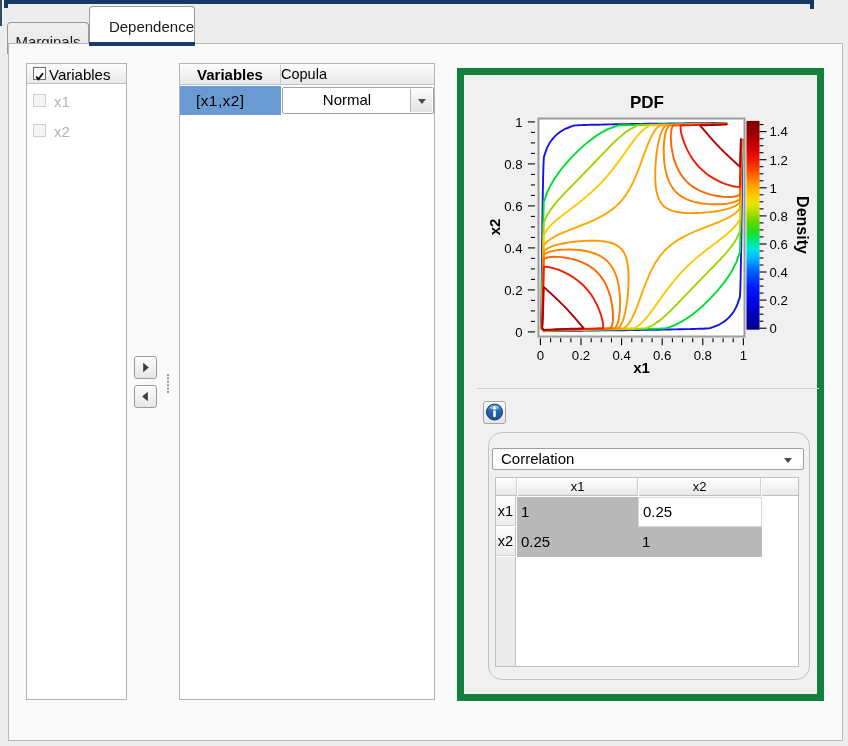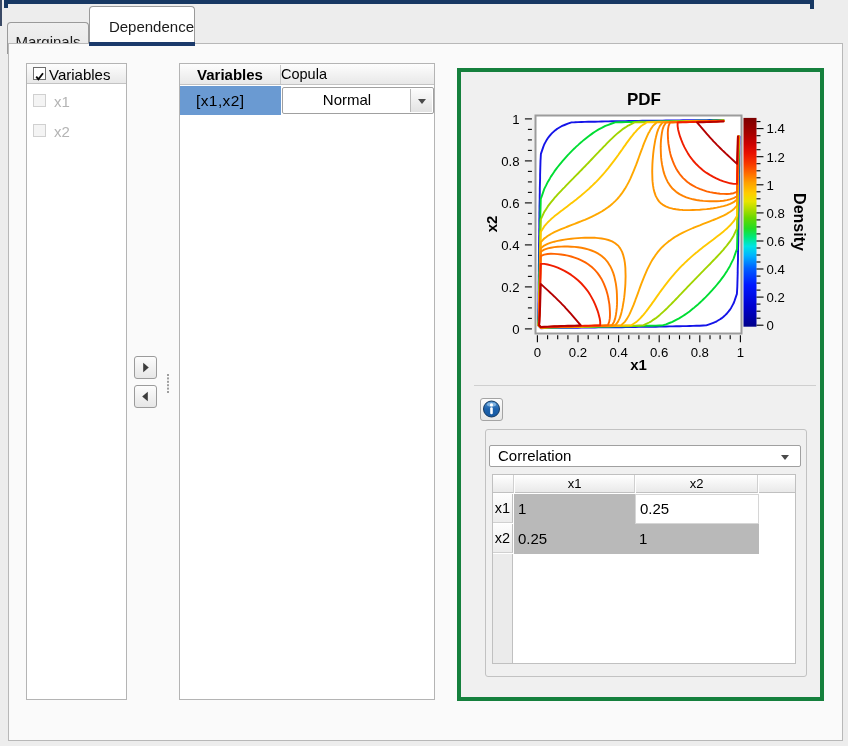--- a/index.html
+++ b/index.html
@@ -14,22 +14,22 @@
 .cb { position:absolute; width:13px; height:13px; border:1px solid #6e6e6e; background:#fff; box-sizing:border-box; }
 .cbd { position:absolute; width:13px; height:13px; border:1px solid #d0d0d0; background:#f4f4f4; box-sizing:border-box; }
 #midpanel { left:179px; top:63px; width:256px; height:637px; background:#ffffff; border:1px solid #b4b4b4; }
 #midheader { left:0; top:0; width:254px; height:21px; background:linear-gradient(#fdfdfd,#e8e8e8); border-bottom:1px solid #c3c3c3; }
 #midheaderdiv { left:100px; top:1px; width:1px; height:19px; background:#c8c8c8; }
 #selrow { left:0; top:22px; width:101px; height:29px; background:#6a9ad2; color:#000; font-size:15.5px; letter-spacing:0.4px; line-height:29px; padding-left:16px; }
 .combo { position:absolute; background:#ffffff; border:1px solid #a0a0a0; border-radius:2px; }
 .combobtn { position:absolute; right:1px; top:1px; bottom:1px; width:22px; background:linear-gradient(#fcfcfc,#e2e2e2); border-left:1px solid #b8b8b8; }
 .darr { position:absolute; width:0; height:0; border-left:4.5px solid transparent; border-right:4.5px solid transparent; border-top:5.5px solid #4a4a4a; }
 .mbtn { position:absolute; width:23px; height:23px; background:linear-gradient(#fcfcfc,#e6e6e6); border:1px solid #9b9b9b; border-radius:3px; }
-#rightpanel { left:457px; top:68px; width:367px; height:633px; background:#f0f0f0; border:4px solid #15803d; }
-#groupbox { left:24px; top:357px; width:322px; height:248px; background:#f0f0f0; border:1px solid #c2c2c2; border-radius:3px; }
+#rightpanel { left:457px; top:68px; width:367px; height:633px; background:#f0f0f0; border:7px solid #15803d; }
+#groupbox { left:24px; top:357px; width:322px; height:248px; background:#f0f0f0; border:1px solid #c2c2c2; border-radius:14px; }
 #sep { left:13px; top:313px; width:342px; height:1px; background:#cfcfcf; }
 #infobtn { left:19px; top:326px; width:23px; height:23px; background:linear-gradient(#fcfcfc,#e6e6e6); border:1px solid #a4a4a4; border-radius:3px; }
 #corrcombo { left:3px; top:15px; width:312px; height:22px; background:#fff; border:1px solid #a0a0a0; border-radius:2px; font-size:15px; line-height:20px; padding-left:8px; color:#000; }
 #ctable { left:6px; top:44px; width:304px; height:190px; background:#ffffff; border:1px solid #c0c0c0; }
 .chead { position:absolute; background:linear-gradient(#ffffff,#e9e9e9); border-right:1px solid #d0d0d0; border-bottom:1px solid #c0c0c0; font-size:13px; text-align:center; }
 .rowhead { position:absolute; background:linear-gradient(#fdfdfd,#ececec); border-right:1px solid #c0c0c0; border-bottom:1px solid #d0d0d0; font-size:14.5px; text-align:center; }
 .cell { position:absolute; font-size:15px; padding-left:4px; color:#000; }
 text { font-family:"Liberation Sans",sans-serif; }
 </style></head><body>
 <div class="abs" id="topbar"></div>

